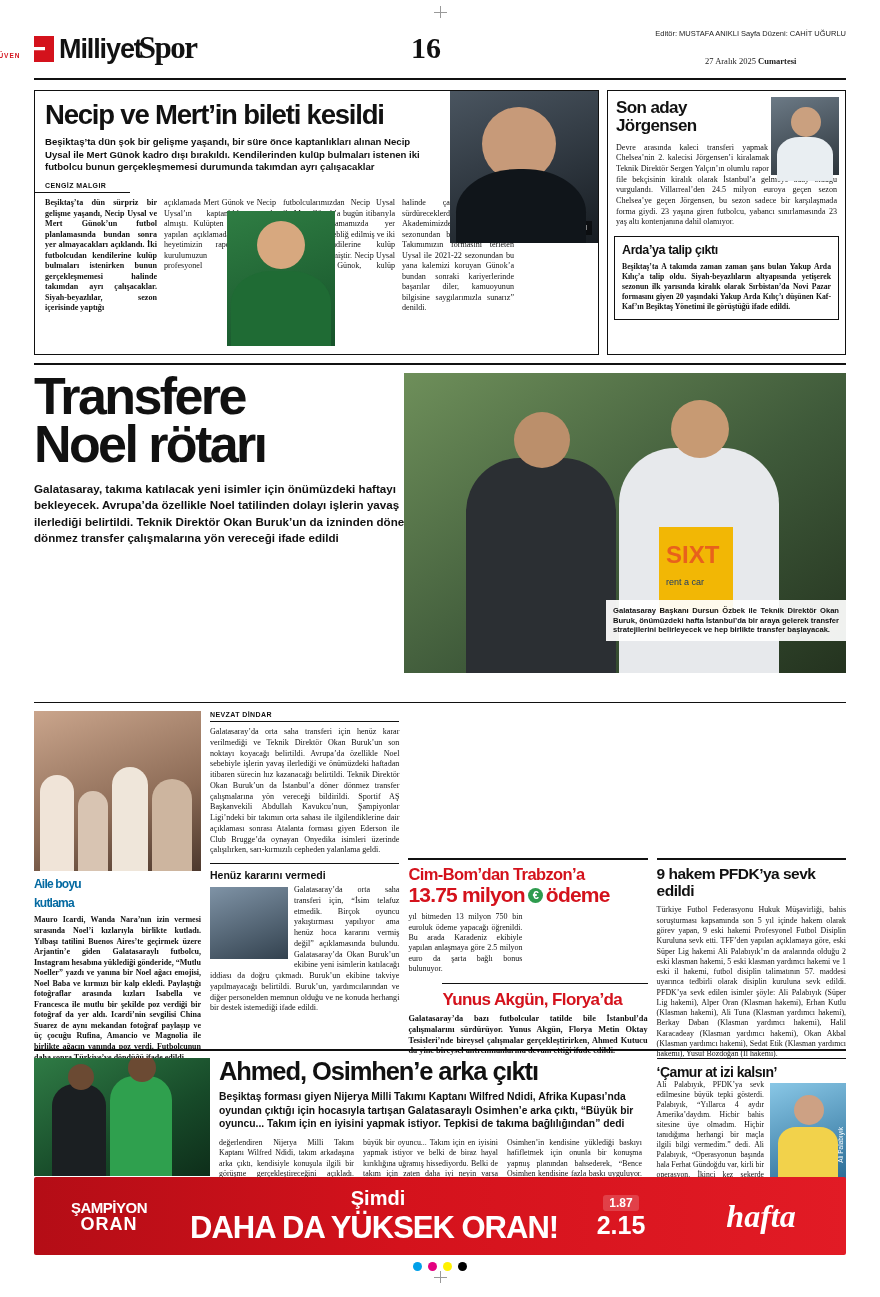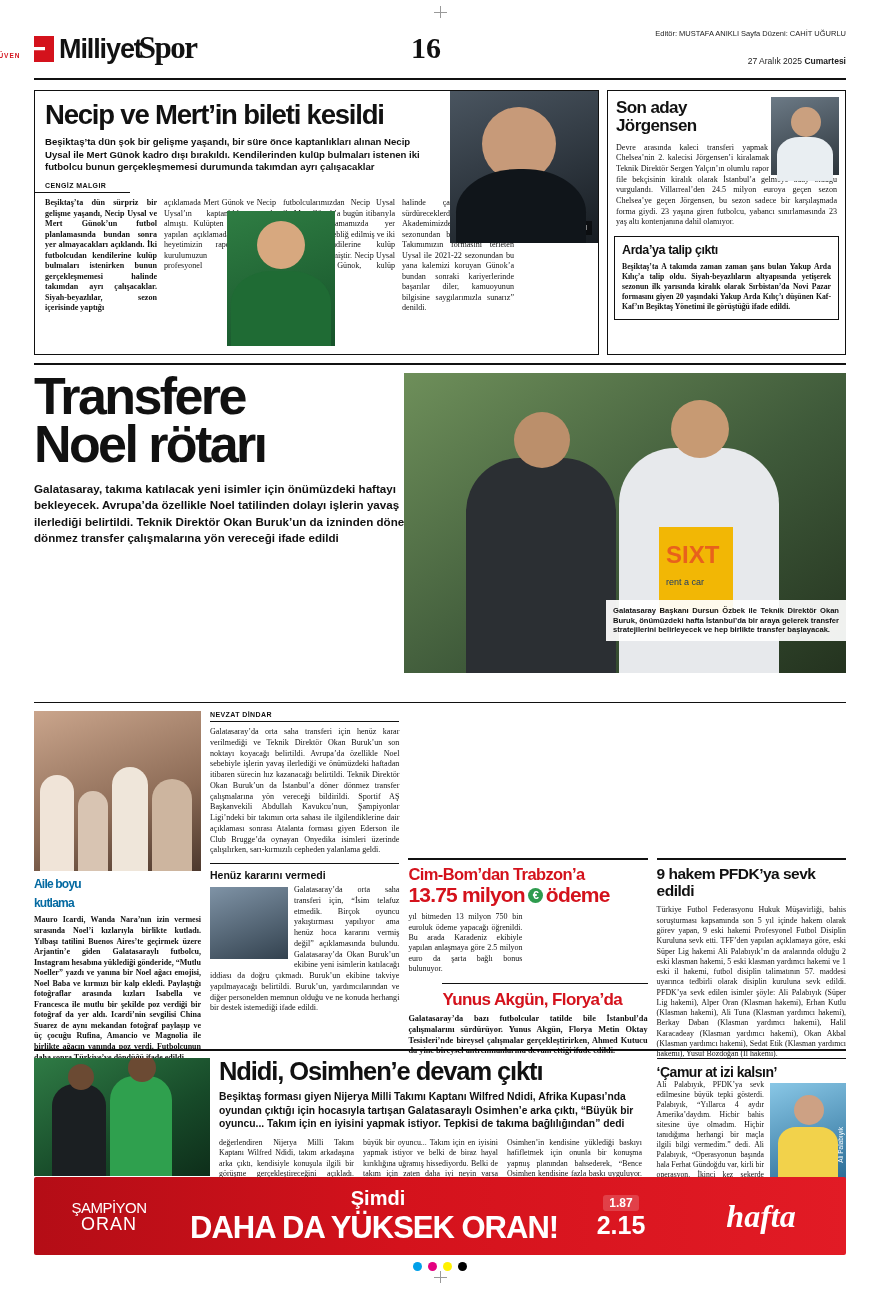--- a/index.html
+++ b/index.html
@@ -45,21 +45,21 @@
   }
   .page-number {
     font-family: "Liberation Serif", serif; font-weight: bold;
     font-size: 30px; color:#111;
   }
   .credits { text-align: right; line-height: 1.5; }
   .credits .line1 {
     font-family: "Liberation Sans", sans-serif; font-size: 7.5px; color:#222;
   }
   .credits .line2 {
-    font-family: Liberation Sans, sans-serif; font-size: 8.5px; color:#222; margin-top:16px;
+    font-family: Liberation Serif, serif; font-size: 8.5px; color:#222; margin-top:16px;text-align:center;
   }
   .credits .line2 b { font-weight:bold; }
 
   .crop-top { position:absolute; left:50%; top:6px; width:1px; height:12px; background:#999; }
   .crop-top:after { content:""; position:absolute; left:-6px; top:6px; width:13px; height:1px; background:#999; }
   .crop-bottom { position:absolute; left:50%; bottom:14px; width:1px; height:12px; background:#999; }
   .crop-bottom:after { content:""; position:absolute; left:-6px; top:6px; width:13px; height:1px; background:#999; }
 
   
   .top-block { display:flex; gap:8px; margin-top:10px; height: 265px; }
@@ -279,21 +279,21 @@
   .camur-body { font-size:7.7px; line-height:1.3; text-align:justify; }
 
   
   .ad {
     position:absolute; left:34px; right:34px; bottom:42px; height:78px;
     background:linear-gradient(90deg,#b40d16 0%, #d4121c 45%, #e21b25 100%);
     display:flex; align-items:center; overflow:hidden; border-radius:2px;
   }
   .ad-logo {
     width:150px; display:flex; flex-direction:column; align-items:center; justify-content:center;
-    color:#fff; font-family:"Liberation Sans",sans-serif; font-weight:normal; line-height:1;
+    color:#fff; font-family:"Liberation Sans",sans-serif; font-weight:bold; line-height:1;
   }
   .ad-logo .s1 { font-size:15px; letter-spacing:-.5px; }
   .ad-logo .s2 { font-size:18px; letter-spacing:1px; }
   .ad-mid { flex:1; color:#fff; display:flex; flex-direction:column; justify-content:center; padding-left:6px; }
   .ad-mid .simdi { font-family:"Liberation Sans",sans-serif; font-weight:bold; font-size:20px; text-align:center; }
   .ad-mid .daha { font-family:"Liberation Sans",sans-serif; font-weight:bold; font-size:31px; letter-spacing:-1px; }
   .ad-odds { width:110px; color:#fff; text-align:center; font-family:"Liberation Sans",sans-serif; font-weight:bold; }
   .ad-odds .o1 { font-size:12px; background:rgba(255,255,255,.18); border-radius:3px; display:inline-block; padding:1px 6px; }
   .ad-odds .o2 { font-size:25px; }
   .ad-brand {
@@ -449,21 +449,21 @@
         <span class="b"></span>
       </div>
       <div class="ndidi-cols" style="margin-top:6px;">
         <div class="c" style="width:176px;">Afrika Uluslar Kupası’nda Nijerya Milli Takımı’nın Tanzanya ile oynadığı ilk maçta 86. dakikada oyundan alınan Victor Osimhen, Teknik Direktör Chelle ile tartışmıştı.
 
 Galatasaraylı futbolcunun oyundan alınırken gösterdiği tepkiyi de</div>
       </div>
     </div>
 
     <div class="bt-mid">
-      <div class="ndidi-title">Ndidi, Osimhen’e devam çıktı</div>
+      <div class="ndidi-title">Ahmed, Osimhen’e arka çıktı</div>
       <div class="ndidi-spot">Beşiktaş forması giyen Nijerya Milli Takımı Kaptanı Wilfred Ndidi, Afrika Kupası’nda oyundan çıktığı için hocasıyla tartışan Galatasaraylı Osimhen’e arka çıktı, “Büyük bir oyuncu... Takım için en iyisini yapmak istiyor. Tepkisi de takıma bağlılığından” dedi</div>
       <div class="ndidi-cols">
         <div class="c">değerlendiren Nijerya Milli Takım Kaptanı Wilfred Ndidi, takım arkadaşına arka çıktı, kendisiyle konuşula ilgili bir görüşme gerçekleştireceğini açıkladı. Beşiktaşlı futbolcu, takım arkadaşının basılmasının takıma olan yoğun bağlılığından kaynaklandığını vurguladı.
 
 Ndidi, “Osimhen</div>
         <div class="c">büyük bir oyuncu... Takım için en iyisini yapmak istiyor ve belki de biraz hayal kırıklığına uğramış hissediyordu. Belki de takım için zaten daha iyi neyin varsa istediği için takımın güçlü olduğunu düşünüyordu. O böyle bir oyuncu ve onunla konu ona ihtiyacımız var” dedi. Kaptan Ndidi,</div>
         <div class="c">Osimhen’in kendisine yüklediği baskıyı hafifletmek için onunla bir konuşma yapmış planından bahsederek, “Bence Osimhen kendisine fazla baskı uyguluyor. Onunla konuşacağım; o kazanmak istiyor” ifadelerini kullandı.
 
 Tanzanya maçını Nijerya 2-1 kazanmıştı.</div>
       </div>

